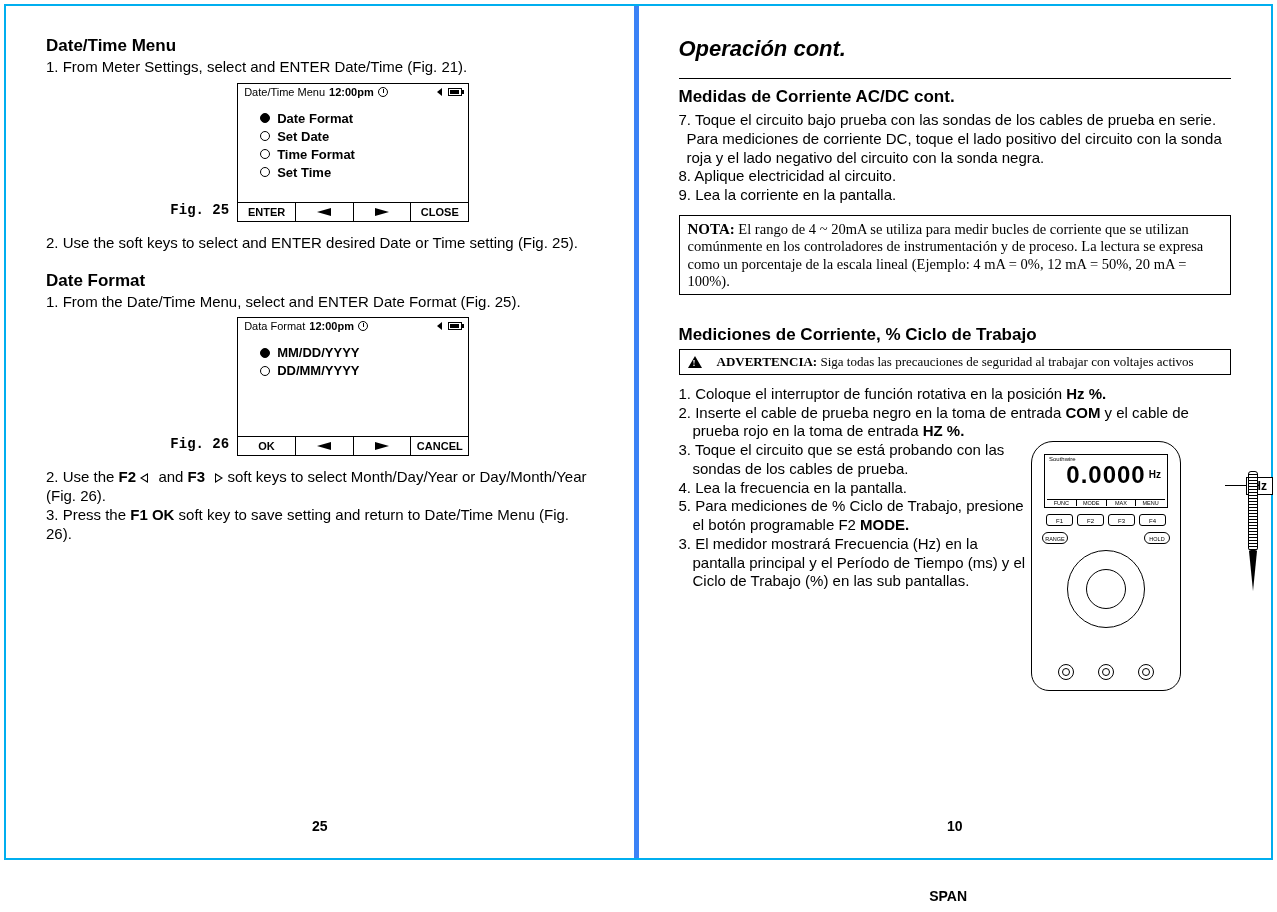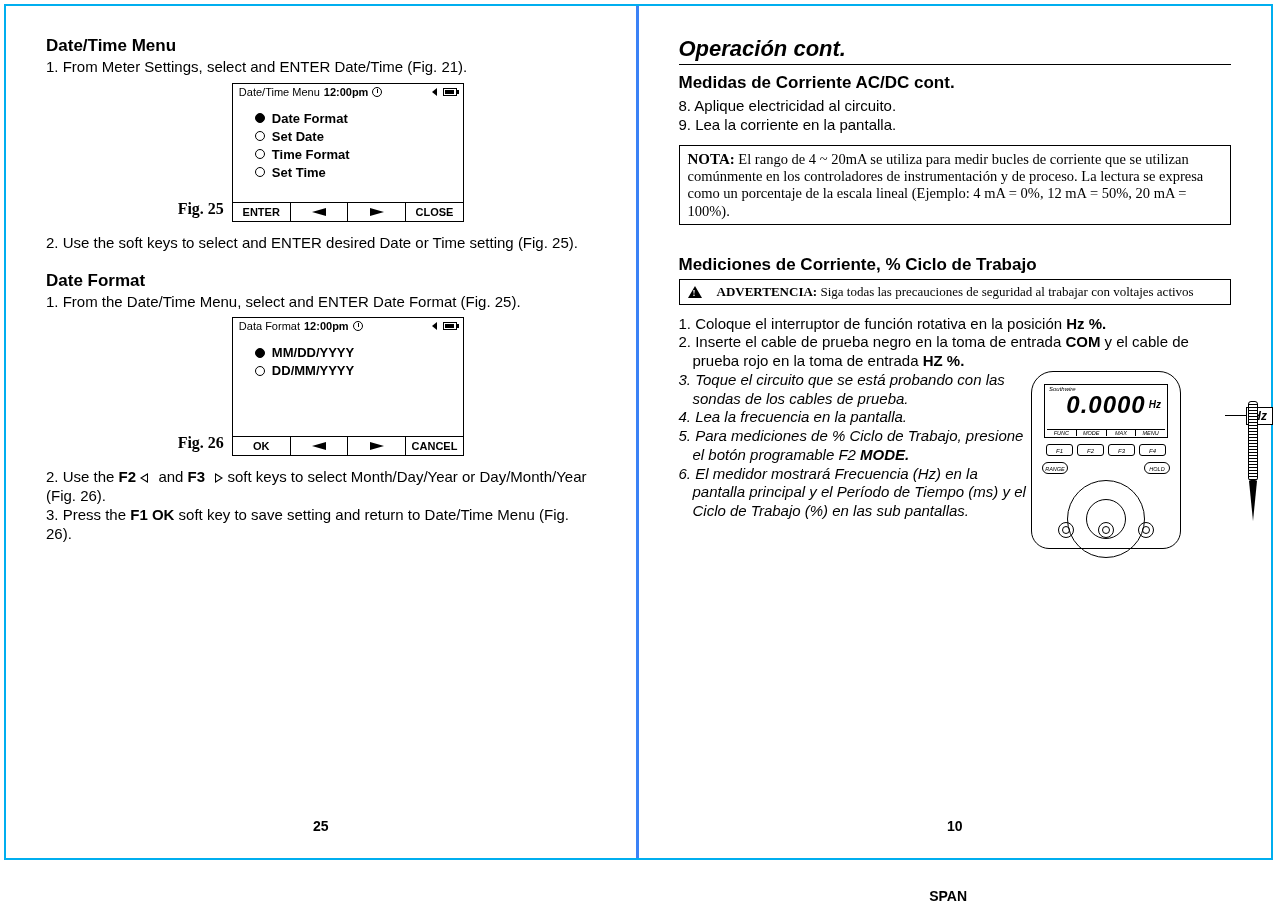--- a/index.html
+++ b/index.html
@@ -19,21 +19,21 @@
   }
   .content {
     display: flex;
     height: 100%;
   }
   .col {
     width: 50%;
     padding: 30px 40px 20px 40px;
     position: relative;
   }
-  .col-left { border-right: 3px solid #3b82f6; }
+  .col-left { border-right: 5px solid #3b82f6; }
   .page-num {
     position: absolute;
     bottom: 24px;
     left: 50%;
     transform: translateX(-50%);
     font-weight: bold;
     font-size: 14px;
   }
   .footer-code {
     position: absolute;
@@ -49,24 +49,24 @@
     font-size: 17px;
     margin-bottom: 2px;
   }
   .body-text, ol, li, p {
     font-family: "Arial Narrow", Arial, sans-serif;
     font-stretch: condensed;
     font-size: 15px;
     line-height: 1.25;
   }
   .fig-caption {
-    font-family: Liberation Serif, serif;
+    font-family: Liberation Mono, monospace;
     font-stretch: condensed;
     font-weight: bold;
-    font-size: 16px;
+    font-size: 14px;
   }
   .screen-box {
     border: 1.5px solid #000;
     width: 232px;
     background: #fff;
     font-family: Arial, sans-serif;
   }
   .screen-header {
     font-size: 11px;
     padding: 2px 6px 4px 6px;
@@ -127,21 +127,21 @@
   .fig-wrap .fig-caption { margin-bottom:4px; }
 
   
   h2.operation-title {
     font-family: "Arial Narrow", Arial, sans-serif;
     font-stretch: condensed;
     font-style: italic;
     font-weight: bold;
     font-size: 22px;
     border-bottom: 1.5px solid #000;
-    padding-bottom: 2px;
+    padding-bottom: 16px;
     margin-bottom: 8px;
   }
   h3.subhead {
     font-family: "Arial Narrow", Arial, sans-serif;
     font-stretch: condensed;
     font-weight: bold;
     font-size: 17px;
     margin-bottom: 4px;
   }
   .note-box, .warn-box {
@@ -166,31 +166,31 @@
   }
   .warn-icon::after {
     content:"!";
     position:absolute;
     left:-2px; top:2px;
     color:#fff;
     font-size:9px;
     font-weight:bold;
   }
   .bold { font-weight:bold; }
-  .right-flex { display:flex; gap:4px;font-style:italic; }
+  .right-flex { display:flex; gap:4px; }
   .right-flex .steps { flex:1; }
   .meter-illus {
     flex: 0 0 200px;
     position: relative;
     height: 280px;
   }
   .meter-body {
     position:absolute;
     left: 0; top: 0;
-    width: 150px; height: 178px;
+    width: 150px; height: 250px;
     border: 1.5px solid #000;
     border-radius: 22px 22px 18px 18px;
   }
   .meter-lcd {
     position:absolute;
     top:12px; left:12px; right:12px;
     height:54px;
     border:1.2px solid #000;
   }
   .meter-lcd-top {
@@ -450,20 +450,21 @@
       <p class="body-text">
         <span>3. Press the </span><span class="bold">F1 OK</span><span> soft key to save setting and return to Date/Time Menu (Fig. 26).</span>
       </p>
 
       <div class="page-num">25</div>
     </div>
 
     <div class="col">
       <h2 class="operation-title">Operación cont.</h2>
       <h3 class="subhead">Medidas de Corriente AC/DC cont.</h3>
+      <p class="body-text" style="padding-left:8px; text-indent:-8px;">7. Toque el circuito bajo prueba con las sondas de los cables de prueba en serie. Para mediciones de corriente DC, toque el lado positivo del circuito con la sonda roja y el lado negativo del circuito con la sonda negra.</p>
       <p class="body-text">8. Aplique electricidad al circuito.</p>
       <p class="body-text">9. Lea la corriente en la pantalla.</p>
 
       <div class="note-box">
         <span class="bold" style="font-size:15px">NOTA:</span><span> El rango de 4 ~ 20mA se utiliza para medir bucles de corriente que se utilizan comúnmente en los controladores de instrumentación y de proceso. La lectura se expresa como un porcentaje de la escala lineal (Ejemplo: 4 mA = 0%, 12 mA = 50%, 20 mA = 100%).</span>
       </div>
 
       <h3 class="subhead" style="margin-top:30px">Mediciones de Corriente, % Ciclo de Trabajo</h3>
       <div class="warn-box">
         <span class="warn-icon"></span>
@@ -471,21 +472,21 @@
       </div>
 
       <p class="body-text"><span>1. Coloque el interruptor de función rotativa en la posición </span><span class="bold">Hz %.</span></p>
       <p class="body-text" style="padding-left:14px; text-indent:-14px;"><span>2. Inserte el cable de prueba negro en la toma de entrada </span><span class="bold">COM</span><span> y el cable de prueba rojo en la toma de entrada </span><span class="bold">HZ %.</span></p>
 
       <div class="right-flex">
         <div class="steps">
           <p class="body-text" style="padding-left:14px; text-indent:-14px;">3. Toque el circuito que se está probando con las sondas de los cables de prueba.</p>
           <p class="body-text">4. Lea la frecuencia en la pantalla.</p>
           <p class="body-text" style="padding-left:14px; text-indent:-14px;"><span>5. Para mediciones de % Ciclo de Trabajo, presione el botón programable F2 </span><span class="bold">MODE.</span></p>
-          <p class="body-text" style="padding-left:14px; text-indent:-14px;">6. El medidor mostrará Frecuencia (Hz) en la pantalla principal y el Período de Tiempo (ms) y el Ciclo de Trabajo (%) en las sub pantallas.</p>
+          <p class="body-text" style="padding-left:14px; text-indent:-14px;">3. El medidor mostrará Frecuencia (Hz) en la pantalla principal y el Período de Tiempo (ms) y el Ciclo de Trabajo (%) en las sub pantallas.</p>
         </div>
         <div class="meter-illus">
           <div class="meter-body">
             <div class="meter-lcd">
               <div class="meter-lcd-top">
                 <span>Southwire</span>
               </div>
               <div class="meter-reading">0.0000</div>
               <div class="meter-unit">Hz</div>
               <div class="meter-sublabels">

